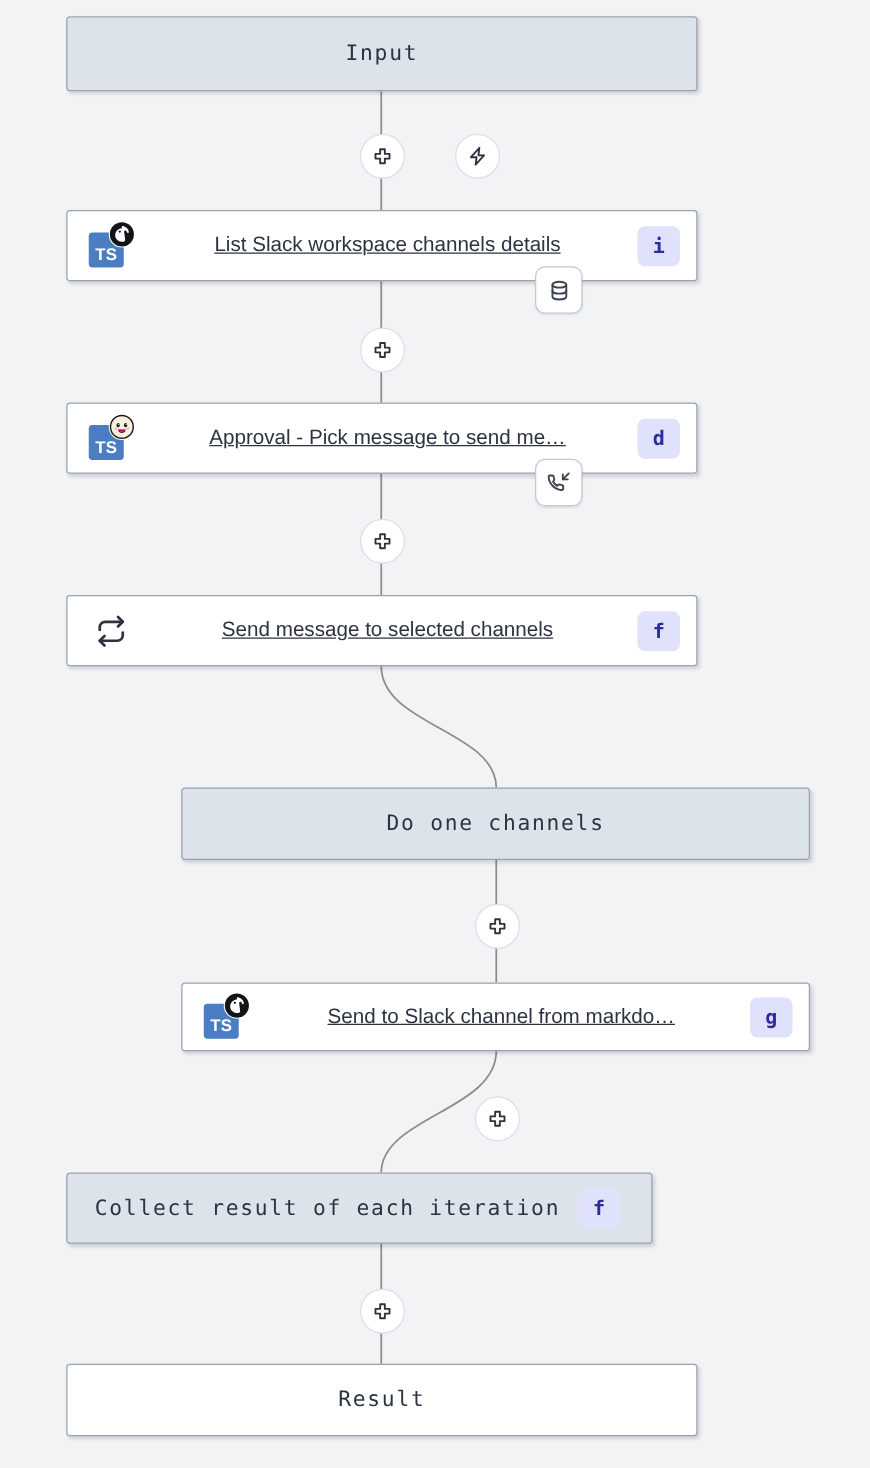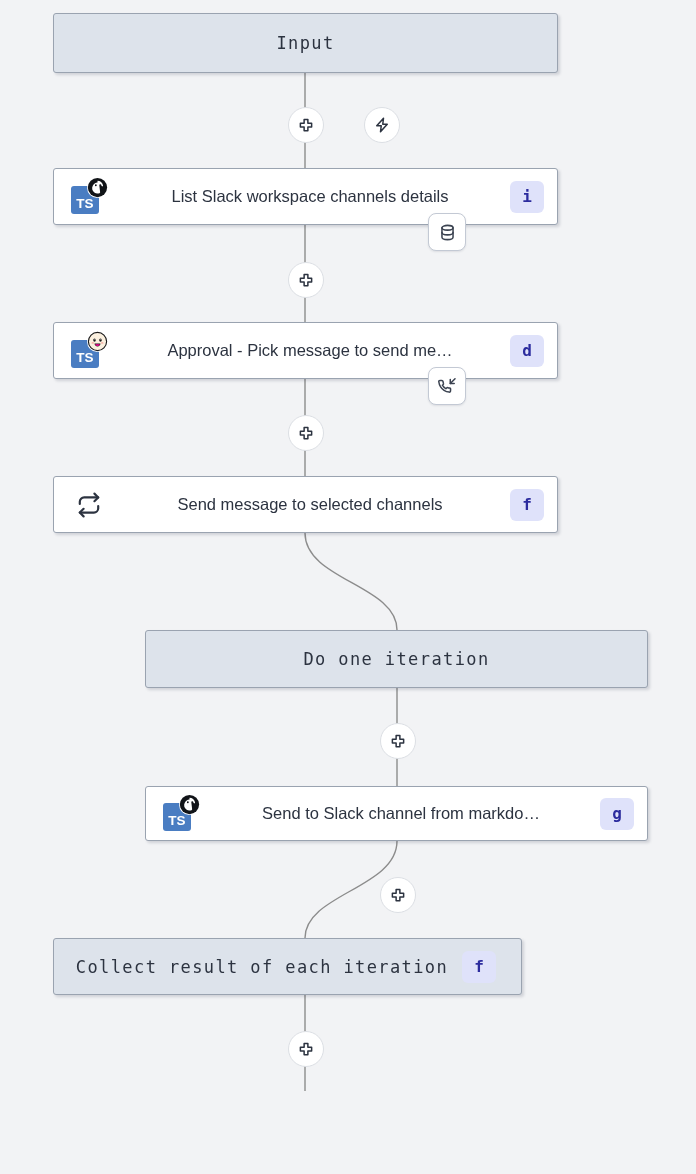--- a/index.html
+++ b/index.html
@@ -109,20 +109,21 @@
 
   .step-label {
     flex: 1 1 auto;
     text-align: center;
     font-size: 16.5px;
     color: #2c3340;
     white-space: nowrap;
     overflow: hidden;
     text-overflow: ellipsis;
     padding: 0 6px;
+    text-decoration: underline;
   }
 
   .flag {
     flex: 0 0 auto;
     min-width: 34px;
     height: 32px;
     background: #dfe2fa;
     border-radius: 6px;
     color: #2c2c9e;
     font-family: "DejaVu Sans Mono", monospace;
@@ -271,21 +272,21 @@
         <path d="M3.5 11V9a4 4 0 0 1 4-4h13"></path>
         <path d="M7 22.5L3.5 19 7 15.5"></path>
         <path d="M20.5 13v2a4 4 0 0 1-4 4h-13"></path>
       </svg>
     </span>
     <span class="step-label">Send message to selected channels</span>
     <span class="flag">f</span>
   </div>
 
   <div class="node terminal" style="left:145px; top:630px; width:503px; height:58px;">
-    <span class="terminal-label">Do one iteration</span>
+    <span class="terminal-label">Do one channels</span>
   </div>
 
   <div class="circle-btn" style="left:380px; top:723px;">
     <svg width="18" height="18" viewBox="0 0 24 24" fill="none" stroke="#2c3340" stroke-width="2" stroke-linecap="round" stroke-linejoin="round">
       <path d="M9.5 4.5h5v5h5v5h-5v5h-5v-5h-5v-5h5z"></path>
     </svg>
   </div>
 
   <div class="node step" style="left:145px; top:786px; width:503px; height:55px;">
     <span class="lang-icon">
@@ -312,14 +313,17 @@
     <span class="terminal-label">Collect result of each iteration</span>
     <span class="flag">f</span>
   </div>
 
   <div class="circle-btn" style="left:288px; top:1031px;">
     <svg width="18" height="18" viewBox="0 0 24 24" fill="none" stroke="#2c3340" stroke-width="2" stroke-linecap="round" stroke-linejoin="round">
       <path d="M9.5 4.5h5v5h5v5h-5v5h-5v-5h-5v-5h5z"></path>
     </svg>
   </div>
 
+  <div class="node terminal result" style="left:53px; top:1091px; width:505px; height:58px;">
+    <span class="terminal-label">Result</span>
+  </div>
 
 </div>
 
 </body></html>

